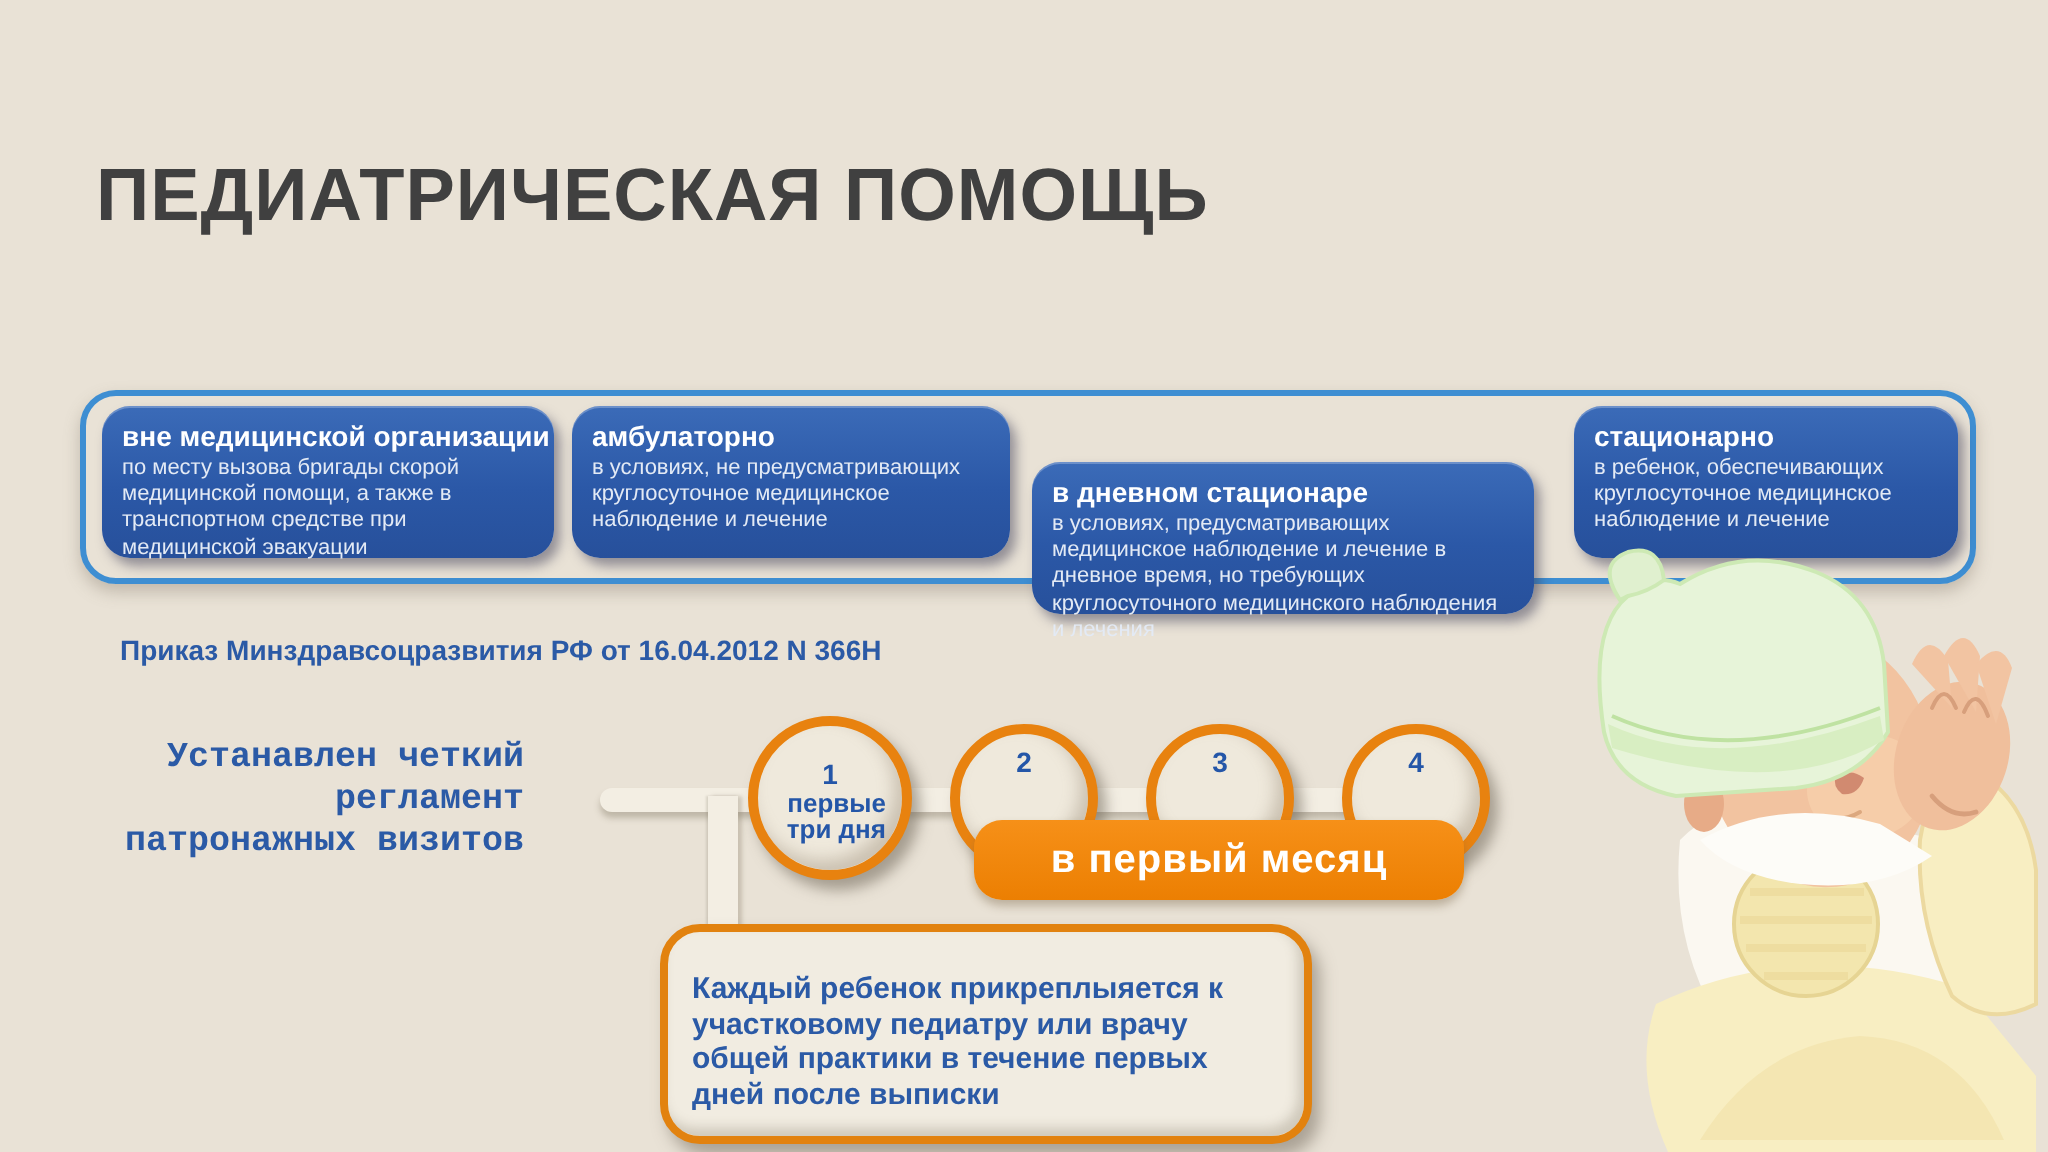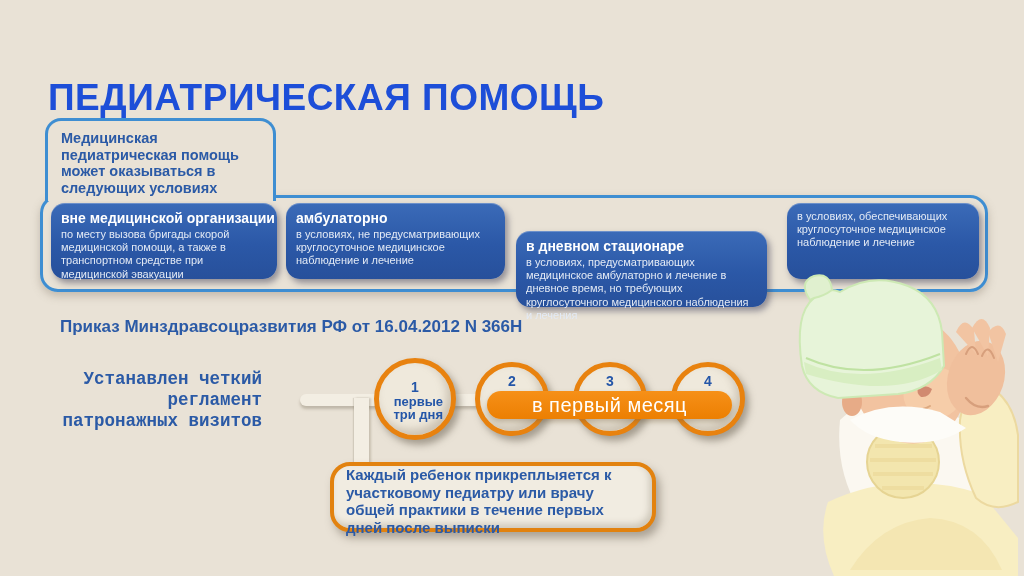--- a/index.html
+++ b/index.html
@@ -5,21 +5,21 @@
   html,body{margin:0;padding:0;}
   body{font-family:"Liberation Sans", sans-serif;}
   .slide{
     position:relative; width:1024px; height:576px; overflow:hidden;
     background:#e9e2d6;
   }
   
   .title{
     position:absolute; left:48px; top:52px; width:720px;
     font-size:37px; font-weight:bold; letter-spacing:.5px;
-    color:#1d4ed8;
+    color:#404040;
   }
   
   .callout{
     position:absolute; left:45px; top:118px; width:199px; height:62px;
     background:#e9e2d6;
     border:3px solid #3e8ed2; border-bottom:none;
     border-radius:16px 16px 0 0;
     padding:9px 13px; z-index:3;
   }
   .callout .txt{
@@ -42,21 +42,21 @@
   }
   .card .c-title{font-size:14px; font-weight:bold; margin:0 0 2px 0; white-space:nowrap;}
   .card .c-desc{font-size:11px; line-height:1.2; color:#e3eaf5;}
   .card1{left:8px;  width:206px;}
   .card2{left:243px; width:199px;}
   .card3{left:473px; width:231px;margin-top:28px;}
   .card4{left:744px; width:172px;}
   
   .order{
     position:absolute; left:60px; top:317px;
-    font-size:17px; font-weight:bold; color:#2b5aa6;
+    font-size:14px; font-weight:bold; color:#2b5aa6;
   }
   
   .visits{
     position:absolute; left:47px; top:369px; width:215px;
     text-align:right; font-size:17.5px; font-weight:bold; line-height:1.2;
     color:#2b5aa6;
     font-family:Liberation Mono, monospace;
   }
   
   .tl-line{
@@ -77,67 +77,65 @@
     z-index:2; display:flex; flex-direction:column; align-items:center; justify-content:center;
     color:#2456a8; font-weight:bold; text-align:center;
   }
   .c-discharge{left:269px; top:359px; width:80px; height:80px; font-size:15.5px;}
   .c-step1{left:374px; top:358px; width:82px; height:82px; padding-top:2px;}
   .c-step1 .num{font-size:14px; line-height:1;}
   .c-step1 .lbl{display:block; width:56px; font-size:13px; line-height:1.0; margin-top:1px;text-align:right;}
   .c-small{width:74px; height:74px; top:362px; justify-content:flex-start; padding-top:6px; font-size:14px;}
   .c-2{left:475px;} .c-3{left:573px;} .c-4{left:671px;}
   .pill{
-    position:absolute; left:487px; top:391px; width:245px; height:28px;
+    position:absolute; left:487px; top:410px; width:245px; height:40px;
     background:linear-gradient(180deg,#f69018,#ec7f02);
     border-radius:14px; z-index:3;
     box-shadow:0 3px 5px rgba(120,100,70,.4);
-    color:#fff; font-size:20px; font-weight:normal; letter-spacing:.5px;
+    color:#fff; font-size:20px; font-weight:bold; letter-spacing:.5px;
     display:flex; align-items:center; justify-content:center;
   }
   
   .note{
     position:absolute; left:330px; top:462px; width:294px; height:62px;
     background:#f1ece1;
     border:4px solid #e2820f; border-radius:20px;
     box-shadow:4px 6px 8px rgba(110,100,85,.5), inset -3px -4px 6px rgba(130,120,100,.3);
-    padding:0 12px; z-index:4;
+    padding:20px 12px; z-index:4;
   }
   .note .txt{
     display:block; font-size:15px; font-weight:bold; line-height:1.18; color:#2b5aa6;
   }
   
   .baby{position:absolute; left:780px; top:270px; z-index:5;}
 </style>
 </head>
 <body>
 
 <div class="slide">
 
   <h1 class="title">ПЕДИАТРИЧЕСКАЯ ПОМОЩЬ</h1>
 
-  <div class="callout">
-    <span class="txt">Медицинская педиатрическая помощь может оказываться в следующих условиях</span>
-  </div>
 
   <div class="conditions">
     <div class="card card2">
       <div class="c-title">амбулаторно</div>
       <div class="c-desc">в условиях, не предусматривающих круглосуточное медицинское наблюдение и лечение</div>
     </div>
     <div class="card card1">
       <div class="c-title">вне медицинской организации</div>
       <div class="c-desc">по месту вызова бригады скорой медицинской помощи, а также в транспортном средстве при медицинской эвакуации</div>
     </div>
     <div class="card card3">
       <div class="c-title">в дневном стационаре</div>
-      <div class="c-desc">в условиях, предусматривающих медицинское амбулаторно и лечение в дневное время, но требующих круглосуточного медицинского наблюдения и лечения</div>
+      <div class="c-desc">в условиях, предусматривающих медицинское наблюдение и лечение в дневное время, но требующих круглосуточного медицинского наблюдения и лечения</div>
     </div>
     <div class="card card4">
-      <div class="c-desc">в условиях, обеспечивающих круглосуточное медицинское наблюдение и лечение</div>
+      <div class="c-title">стационарно</div>
+      <div class="c-desc">в ребенок, обеспечивающих круглосуточное медицинское наблюдение и лечение</div>
     </div>
   </div>
 
   <div class="order">Приказ Минздравсоцразвития РФ от 16.04.2012 N 366Н</div>
 
   <div class="visits">Устанавлен четкий регламент патронажных визитов</div>
 
   <div class="tl-line"></div>
   <div class="tl-stub"></div>
 

